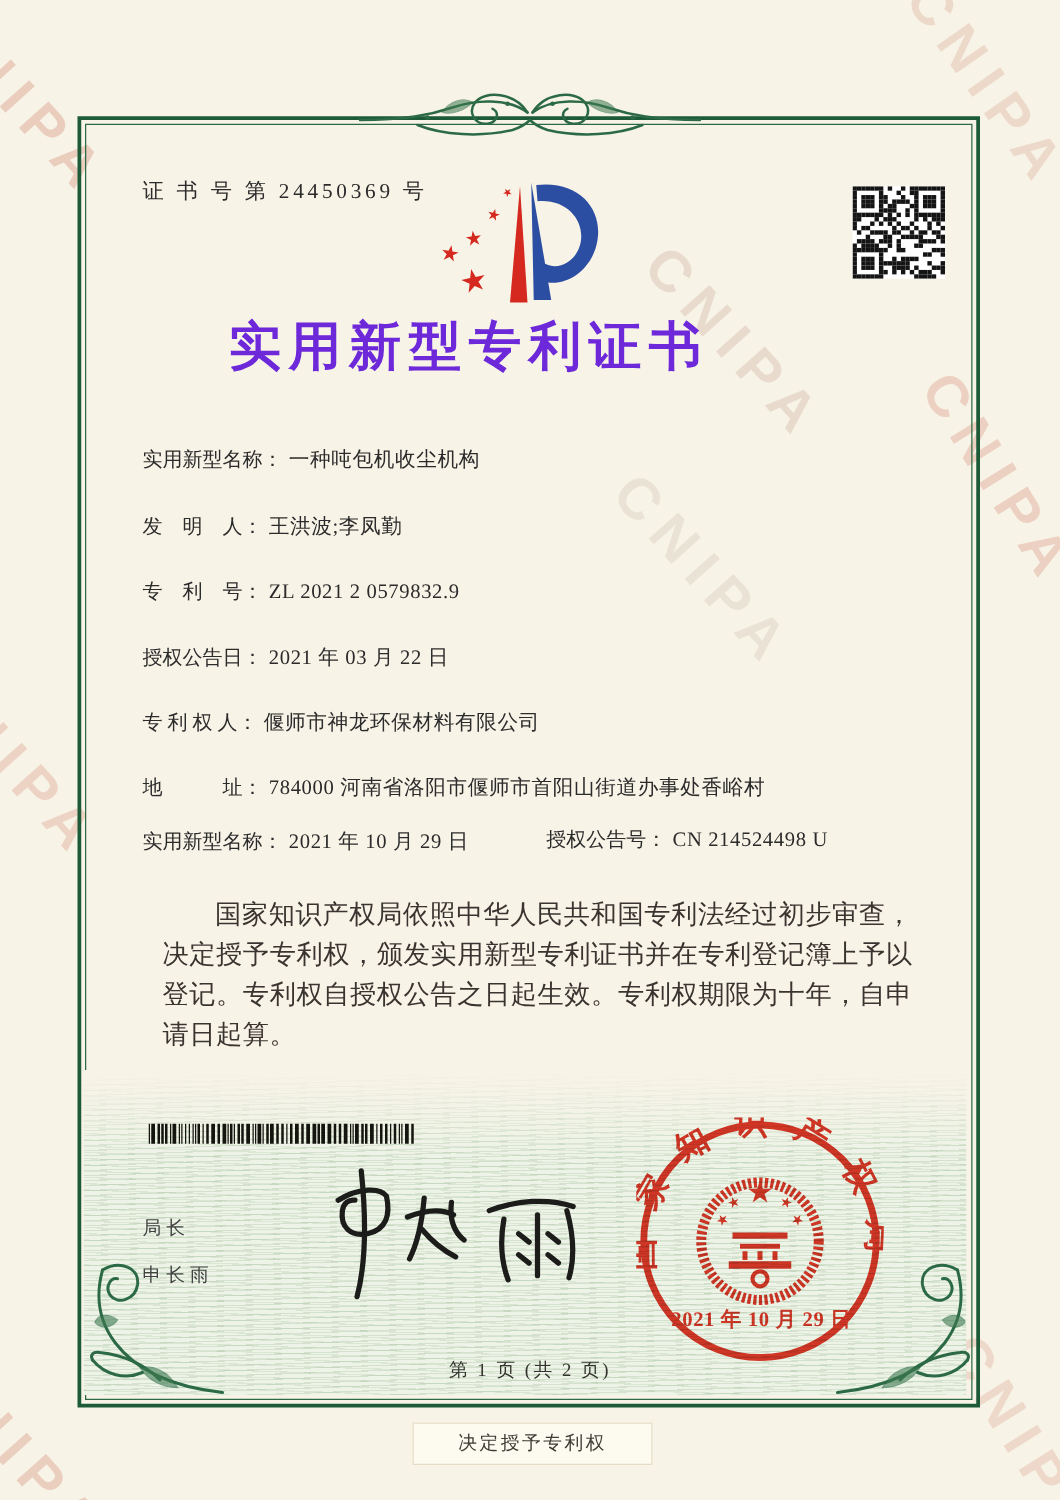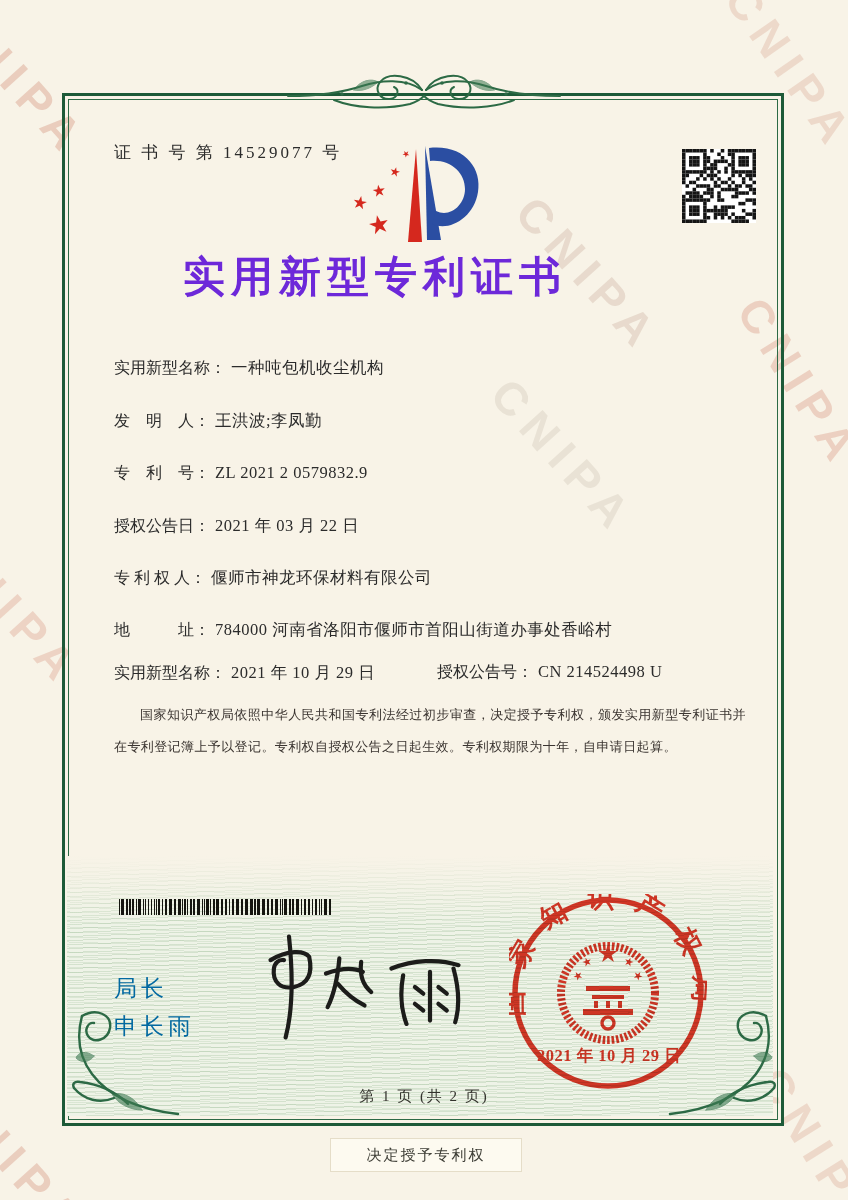--- a/index.html
+++ b/index.html
@@ -18,26 +18,26 @@
      background-image:repeating-linear-gradient(178deg, rgba(150,185,145,0.30) 0 1px, rgba(0,0,0,0) 1px 4px),
                       repeating-linear-gradient(182deg, rgba(150,185,145,0.22) 0 1px, rgba(0,0,0,0) 1px 5px);}
   .guilloche-fade{position:absolute;left:0;top:0;width:100%;height:70px;
      background:linear-gradient(#f8f3e7, rgba(248,243,231,0));}
   .certno{font-size:17px;letter-spacing:3px;z-index:3;}
   .title{left:0;width:720px;text-align:center;top:249px;font-size:42px;font-weight:bold;
          letter-spacing:6px;z-index:3;color:#6d28d9;margin-left:15px;}
   .row{position:absolute;left:114px;font-size:16px;white-space:nowrap;z-index:3;text-align:center;}
   .row .val{font-size:16.5px;margin-left:5px;letter-spacing:0.5px;}
   .paras{position:absolute;left:114px;top:699px;width:632px;z-index:3;}
-  .paras p{margin:0;font-size:13px;line-height:32px;text-align:justify;text-indent:2em;
+  .paras p{margin:16px;font-size:21px;line-height:32px;text-align:justify;text-indent:2em;
            letter-spacing:0.4px;color:#3a3430;}
   .barcode{position:absolute;left:119px;top:899px;width:220px;height:16px;z-index:3;
            display:flex;align-items:stretch;}
   .barcode div{background:#15150f;}
-  .sig-label{position:absolute;left:114px;font-size:23px;letter-spacing:4px;z-index:3;color:#0369a1;}
+  .sig-label{position:absolute;left:114px;font-size:15px;letter-spacing:4px;z-index:3;color:#404040;}
   .footer{position:absolute;left:0;top:1087px;width:848px;text-align:center;font-size:15px;
           letter-spacing:2px;z-index:3;color:#33332d;}
   .contbox{position:absolute;left:330px;top:1138px;width:190px;height:32px;line-height:32px;
            background:#fdfaf0;border:1px solid #e5ddc8;text-align:center;font-size:15px;
            letter-spacing:2px;z-index:3;color:#3c3c34;}
   .seal{z-index:5;mix-blend-mode:multiply;opacity:0.95;}
   svg{display:block;}
 </style>
 </head>
 <body>
@@ -78,21 +78,21 @@
     <path d="M58,100 C72,86 88,80 106,78 C112,77 114,80 112,84"></path>
     <path d="M112,84 C102,96 86,100 72,94"></path>
     <path d="M44,106 C52,92 64,88 74,90 C68,100 56,106 44,106 Z" fill="#3d7a52" opacity="0.6" stroke-width="1"></path>
     <path d="M92,52 C100,46 108,48 110,54 C104,60 96,58 92,52 Z" fill="#3d7a52" opacity="0.6" stroke-width="1"></path>
   </g>
 </svg>
 <svg class="abs" style="left:68px;top:1004px;z-index:2;transform:scaleX(-1);" width="118" height="118" viewBox="0 0 118 118">
   <use href="#cflo"></use>
 </svg>
 
-<div class="abs certno" style="left:114px;top:141px;">证 书 号 第 14529077 号</div>
+<div class="abs certno" style="left:114px;top:141px;">证 书 号 第 24450369 号</div>
 
 <svg class="abs" style="left:350px;top:142px;z-index:3;" width="134" height="106" viewBox="0 0 134 106">
   <defs>
     <path id="star" d="M0,-1 L0.224,-0.309 0.951,-0.309 0.363,0.118 0.588,0.809 0,0.382 -0.588,0.809 -0.363,0.118 -0.951,-0.309 -0.224,-0.309 Z"></path>
   </defs>
   <polygon points="66,7 72,100 58,100" fill="#d5281e"></polygon>
   <polygon points="75,4 91,98 77,98" fill="#2b4ea2"></polygon>
   <path d="M79,6 C114,2 132,26 128,50 C124,76 99,90 82,82 L86,69 C100,76 115,63 115,47 C115,31 101,17 80,19 Z" fill="#2b4ea2"></path>
   <use href="#star" transform="translate(29,83) scale(10) rotate(-12)" fill="#d5281e"></use>
   <use href="#star" transform="translate(10,61) scale(7) rotate(10)" fill="#d5281e"></use>

